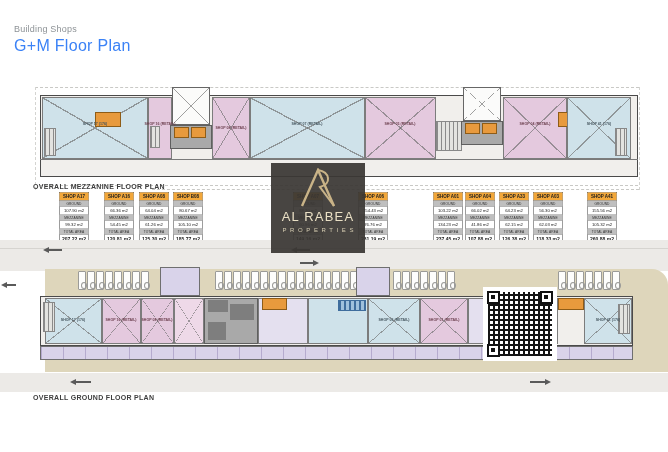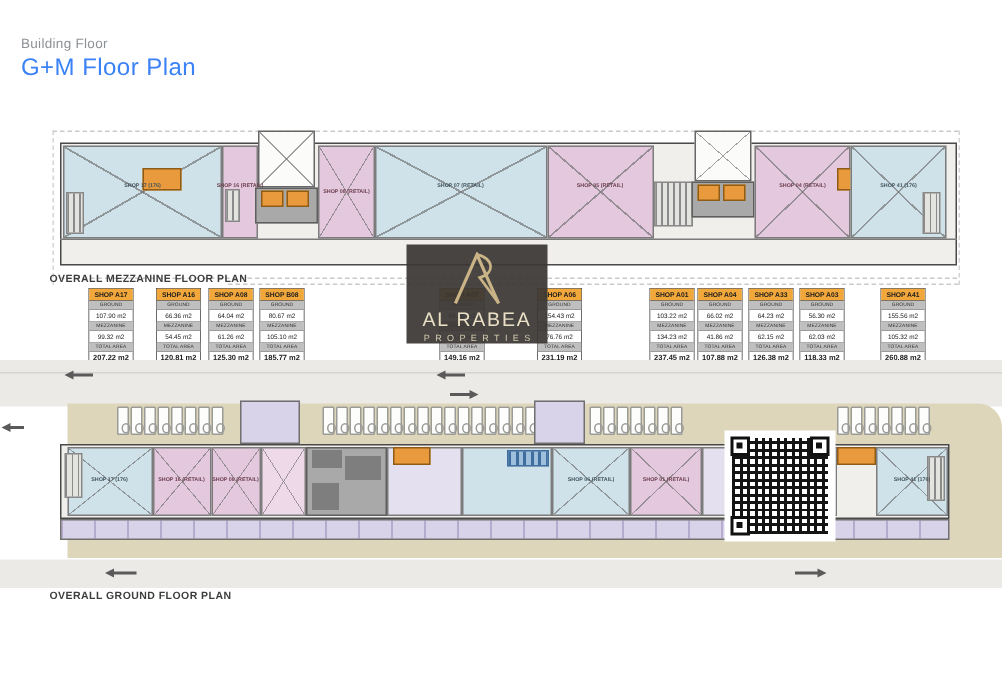--- a/index.html
+++ b/index.html
@@ -63,31 +63,31 @@
   
   #qr{left:483px;top:287px;width:74px;height:74px;background:#fff;box-sizing:border-box;padding:5px;z-index:40;}
   #qr .qrp{position:relative;width:100%;height:100%;
       background-image:repeating-linear-gradient(0deg,#141414 0 2px,transparent 2px 5px),
                        repeating-linear-gradient(90deg,#141414 0 2px,transparent 2px 5px);}
   .finder{position:absolute;width:13px;height:13px;background:#fff;border:2.5px solid #111;box-sizing:border-box;}
   .finder::after{content:"";position:absolute;left:2px;top:2px;width:4px;height:4px;background:#111;}
   .f-tl{left:-1px;top:-1px;} .f-tr{right:-1px;top:-1px;} .f-bl{left:-1px;bottom:-1px;}
 
   
-  #wm{left:271px;top:163px;width:94px;height:66px;background:rgba(58,55,52,.93);z-index:50;
+  #wm{left:271px;top:163px;width:94px;height:90px;background:rgba(58,55,52,.93);z-index:50;
       display:flex;flex-direction:column;align-items:center;}
   #wm-name{font-size:13px;color:#eae0c5;letter-spacing:1.2px;margin-top:1px;font-weight:500;}
   #wm-tag{font-size:6px;color:#d6cdb2;letter-spacing:3.6px;margin-top:3px;text-indent:3.6px;}
 </style>
 </head>
 <body>
 
 <div id="page">
 
-  <div class="abs" id="hdr-sub">Building Floor</div>
+  <div class="abs" id="hdr-sub">Building Shops</div>
   <div class="abs" id="hdr-title">G+M Floor Plan</div>
 
   <div class="abs dashh" style="left:35px;top:87px;width:604px;"></div>
   <div class="abs dashv" style="left:35px;top:87px;height:103px;"></div>
   <div class="abs dashv" style="left:639px;top:87px;height:103px;"></div>
   <div class="abs dashh" style="left:152px;top:189px;width:487px;"></div>
 
   <div class="abs" id="mezz" style="left:35px;top:86px;width:606px;height:107px;">
     <div class="abs bld" style="left:5px;top:9px;width:598px;height:82px;"></div>
 

